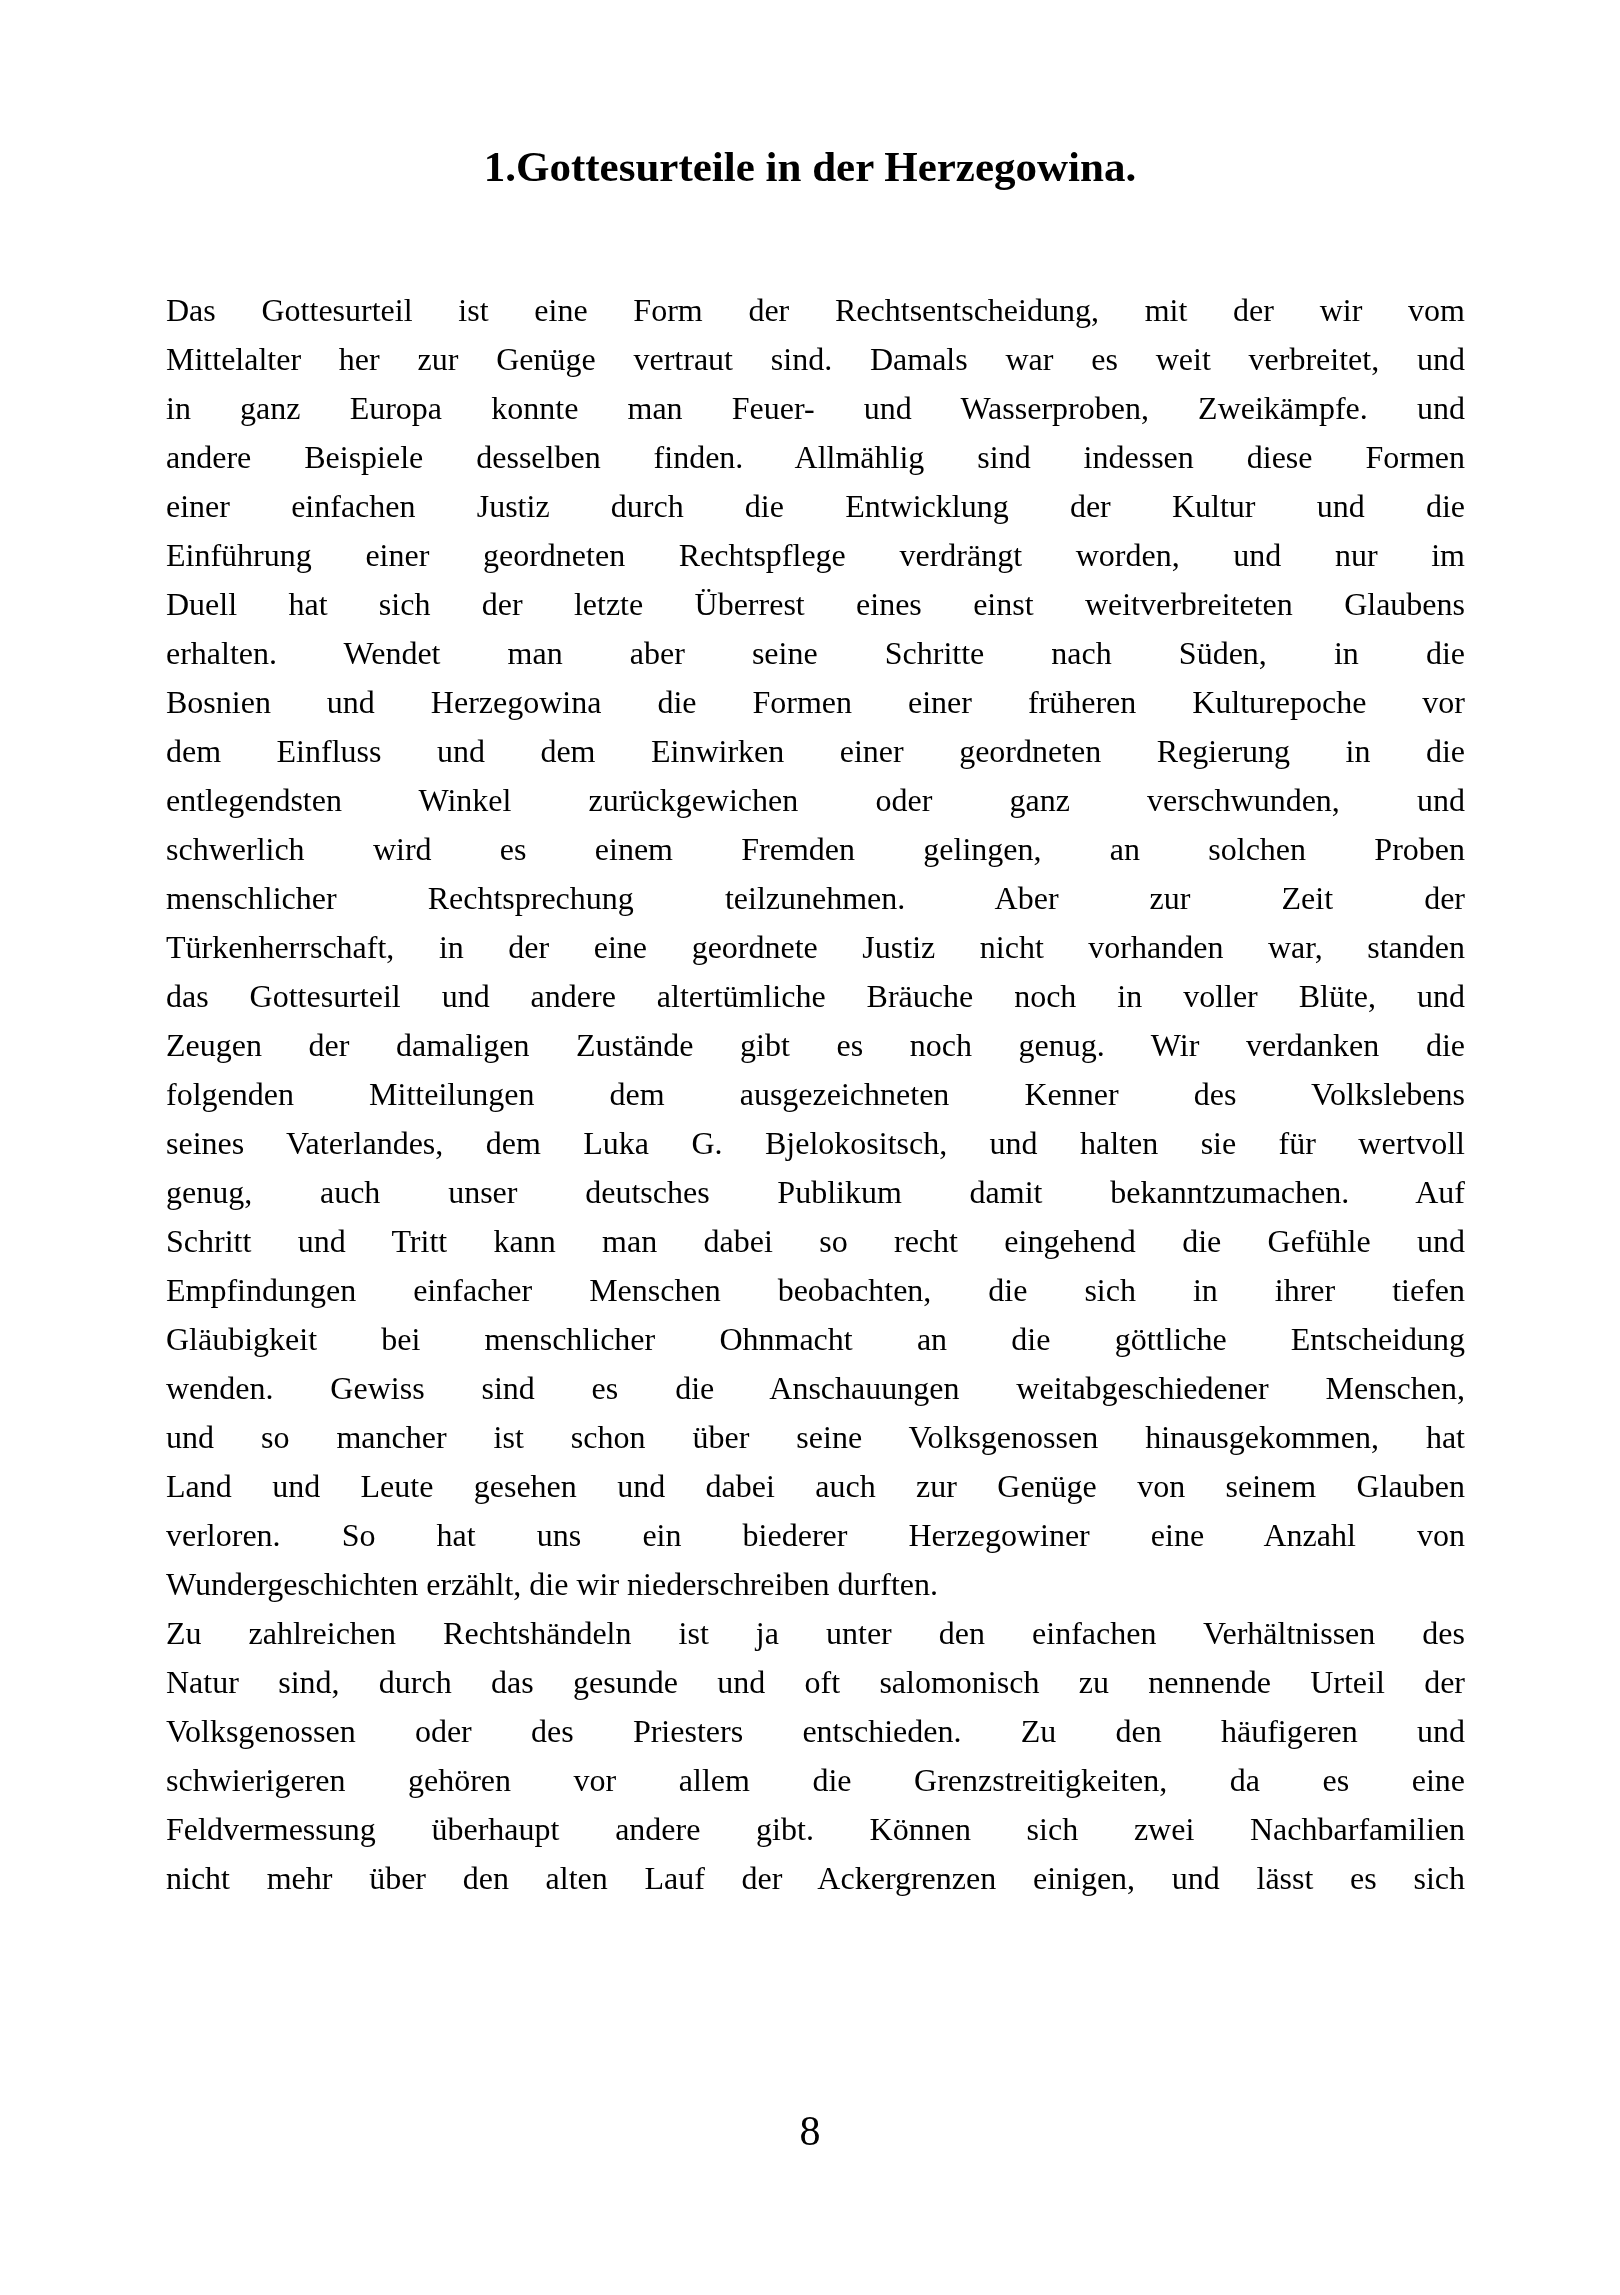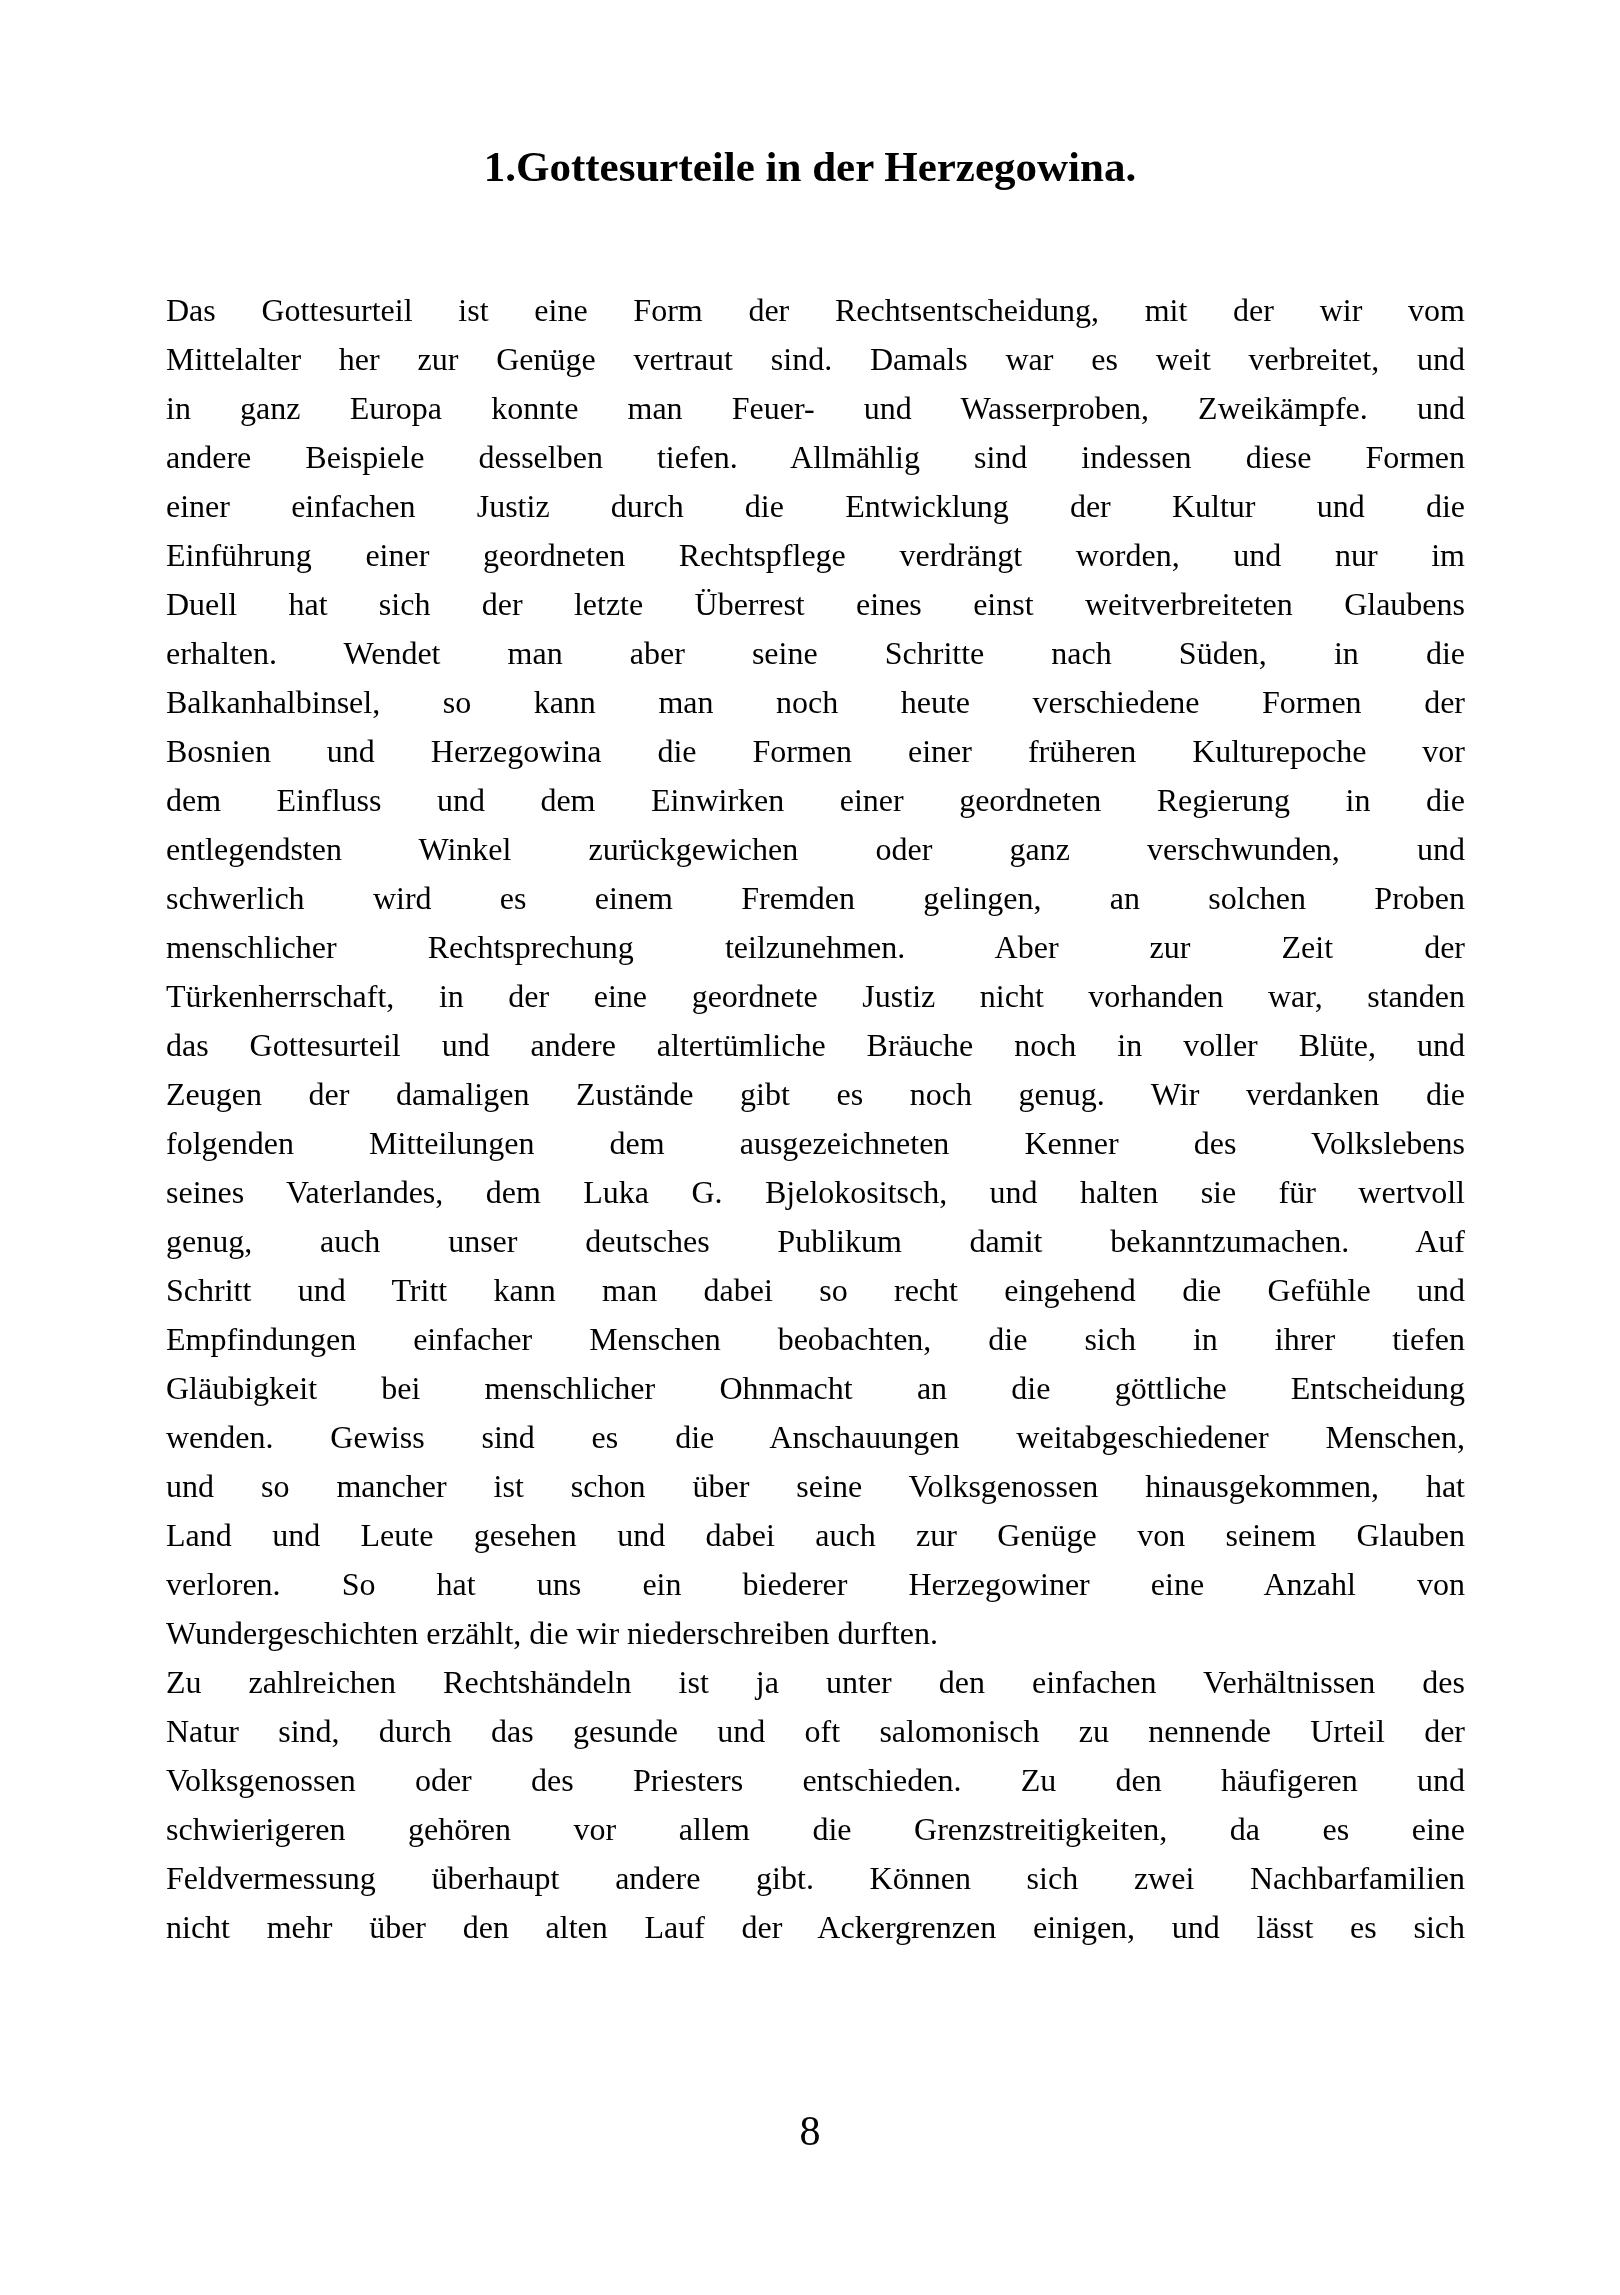--- a/index.html
+++ b/index.html
@@ -68,26 +68,25 @@
 <body>
 
 <div class="page">
   <h1 class="title">1.Gottesurteile in der Herzegowina.</h1>
 
   <div class="body">
     <div class="paragraph">
       <span class="line">Das Gottesurteil ist eine Form der Rechtsentscheidung, mit der wir vom</span>
       <span class="line">Mittelalter her zur Genüge vertraut sind. Damals war es weit verbreitet, und</span>
       <span class="line">in ganz Europa konnte man Feuer- und Wasserproben, Zweikämpfe. und</span>
-      <span class="line">andere Beispiele desselben tiefen. Allmählig sind indessen diese Formen</span>
+      <span class="line">andere Beispiele desselben finden. Allmählig sind indessen diese Formen</span>
       <span class="line">einer einfachen Justiz durch die Entwicklung der Kultur und die</span>
       <span class="line">Einführung einer geordneten Rechtspflege verdrängt worden, und nur im</span>
       <span class="line">Duell hat sich der letzte Überrest eines einst weitverbreiteten Glaubens</span>
       <span class="line">erhalten. Wendet man aber seine Schritte nach Süden, in die</span>
-      <span class="line">Balkanhalbinsel, so kann man noch heute verschiedene Formen der</span>
       <span class="line">Bosnien und Herzegowina die Formen einer früheren Kulturepoche vor</span>
       <span class="line">dem Einfluss und dem Einwirken einer geordneten Regierung in die</span>
       <span class="line">entlegendsten Winkel zurückgewichen oder ganz verschwunden, und</span>
       <span class="line">schwerlich wird es einem Fremden gelingen, an solchen Proben</span>
       <span class="line">menschlicher Rechtsprechung teilzunehmen. Aber zur Zeit der</span>
       <span class="line">Türkenherrschaft, in der eine geordnete Justiz nicht vorhanden war, standen</span>
       <span class="line">das Gottesurteil und andere altertümliche Bräuche noch in voller Blüte, und</span>
       <span class="line">Zeugen der damaligen Zustände gibt es noch genug. Wir verdanken die</span>
       <span class="line">folgenden Mitteilungen dem ausgezeichneten Kenner des Volkslebens</span>
       <span class="line">seines Vaterlandes, dem Luka G. Bjelokositsch, und halten sie für wertvoll</span>

